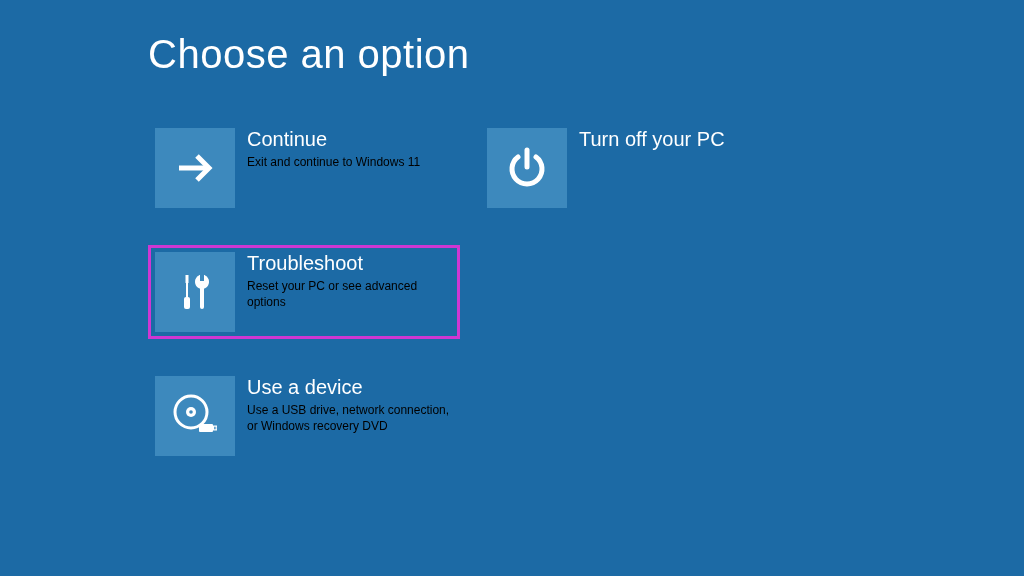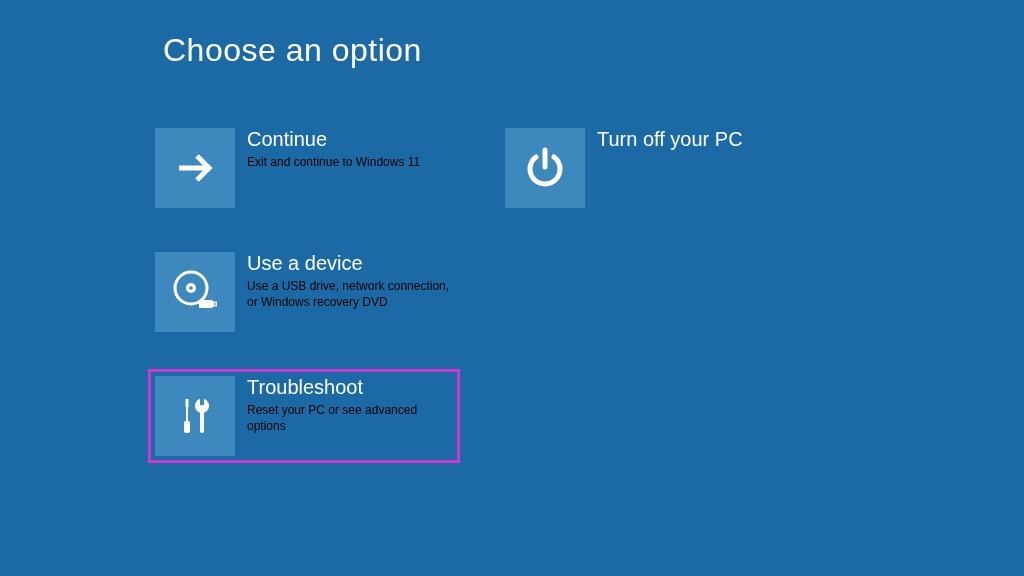--- a/index.html
+++ b/index.html
@@ -13,33 +13,33 @@
     overflow: hidden;
     -webkit-font-smoothing: antialiased;
   }
   .screen {
     position: relative;
     width: 100%;
     height: 100%;
   }
   .title {
     position: absolute;
-    left: 163px;
+    left: 148px;
     top: 32px;
-    font-size: 32px;
+    font-size: 40px;
     font-weight: 300;
     letter-spacing: 0.5px;
   }
   .columns {
     position: absolute;
     left: 148px;
     top: 121px;
     display: flex;
     flex-direction: row;
-    gap: 38px;
+    gap: 20px;
   }
   .col {
     display: flex;
     flex-direction: column;
     gap: 30px;
     width: 312px;
   }
   .tile {
     display: flex;
     flex-direction: row;
@@ -101,44 +101,20 @@
               <polyline points="26,12 38,24 26,36"></polyline>
             </g>
           </svg>
         </div>
         <div class="tile-text">
           <div class="tile-title">Continue</div>
           <div class="tile-desc">Exit and continue to Windows 11</div>
         </div>
       </div>
 
-      <div class="tile">
-        <div class="icon-box">
-          <svg width="52" height="52" viewBox="0 0 52 52">
-            <g fill="#ffffff">
-
-              <circle cx="22" cy="22" r="16" fill="none" stroke="#ffffff" stroke-width="3"></circle>
-              <circle cx="22" cy="22" r="5" fill="#ffffff"></circle>
-              <circle cx="22" cy="22" r="1.8" fill="#3d89bd"></circle>
-
-              <g transform="translate(30,34) rotate(0)">
-                <rect x="0" y="0" width="14" height="8" rx="1" fill="#ffffff"></rect>
-                <rect x="14" y="1.5" width="4" height="5" fill="#ffffff"></rect>
-                <rect x="15" y="2.7" width="0.8" height="2.6" fill="#3d89bd"></rect>
-                <rect x="16.4" y="2.7" width="0.8" height="2.6" fill="#3d89bd"></rect>
-              </g>
-            </g>
-          </svg>
-        </div>
-        <div class="tile-text">
-          <div class="tile-title">Use a device</div>
-          <div class="tile-desc">Use a USB drive, network connection, or Windows recovery DVD</div>
-        </div>
-      </div>
-
       <div class="tile highlighted">
         <div class="icon-box">
           <svg width="50" height="50" viewBox="0 0 50 50">
             <g fill="#ffffff">
 
               <g transform="translate(17,8)">
                 <rect x="-1.5" y="0" width="3" height="8"></rect>
                 <rect x="-1" y="8" width="2" height="14"></rect>
                 <rect x="-3" y="22" width="6" height="12" rx="2"></rect>
               </g>
@@ -149,20 +125,44 @@
                 <circle cx="0" cy="6" r="6.5" fill="#ffffff"></circle>
                 <rect x="-2" y="-1" width="4" height="7" fill="#3d89bd"></rect>
                 <rect x="-2" y="11" width="4" height="23" rx="2" fill="#ffffff"></rect>
               </g>
             </g>
           </svg>
         </div>
         <div class="tile-text">
           <div class="tile-title">Troubleshoot</div>
           <div class="tile-desc">Reset your PC or see advanced options</div>
+        </div>
+      </div>
+
+      <div class="tile">
+        <div class="icon-box">
+          <svg width="52" height="52" viewBox="0 0 52 52">
+            <g fill="#ffffff">
+
+              <circle cx="22" cy="22" r="16" fill="none" stroke="#ffffff" stroke-width="3"></circle>
+              <circle cx="22" cy="22" r="5" fill="#ffffff"></circle>
+              <circle cx="22" cy="22" r="1.8" fill="#3d89bd"></circle>
+
+              <g transform="translate(30,34) rotate(0)">
+                <rect x="0" y="0" width="14" height="8" rx="1" fill="#ffffff"></rect>
+                <rect x="14" y="1.5" width="4" height="5" fill="#ffffff"></rect>
+                <rect x="15" y="2.7" width="0.8" height="2.6" fill="#3d89bd"></rect>
+                <rect x="16.4" y="2.7" width="0.8" height="2.6" fill="#3d89bd"></rect>
+              </g>
+            </g>
+          </svg>
+        </div>
+        <div class="tile-text">
+          <div class="tile-title">Use a device</div>
+          <div class="tile-desc">Use a USB drive, network connection, or Windows recovery DVD</div>
         </div>
       </div>
 
     </div>
 
     <div class="col">
 
       <div class="tile">
         <div class="icon-box">
           <svg width="46" height="46" viewBox="0 0 46 46">

